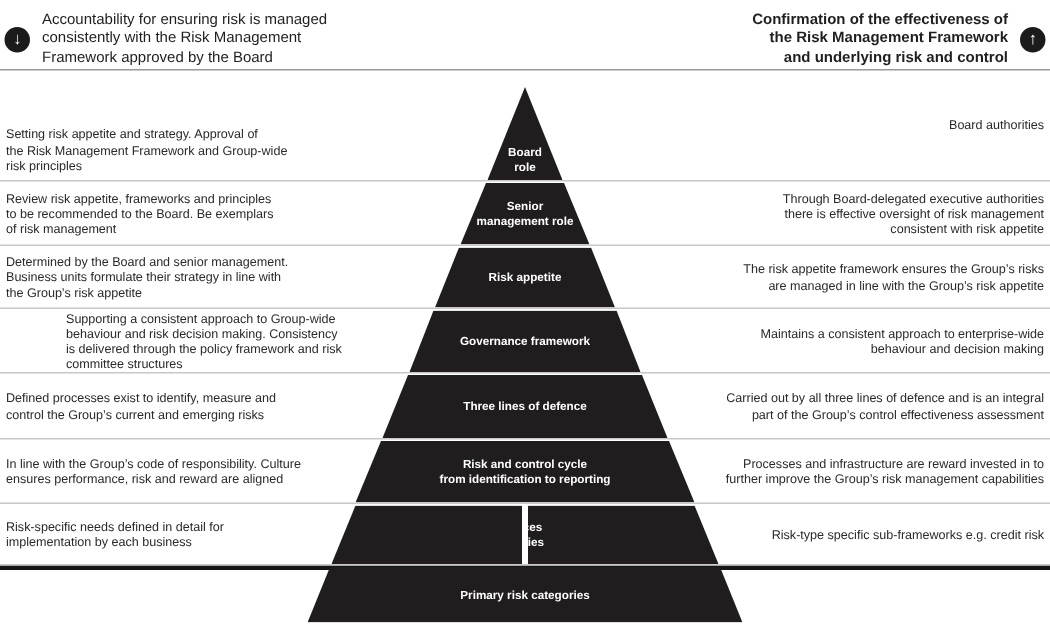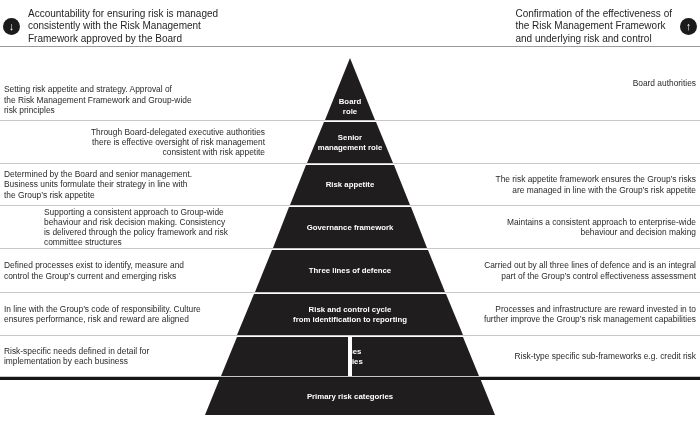--- a/index.html
+++ b/index.html
@@ -30,21 +30,21 @@
     display:flex;align-items:center;justify-content:center;
     font-size:11px;font-weight:bold;line-height:1;
     flex:0 0 auto;
   }
   .header-text{
     font-size:10px;line-height:12.4px;
     color:#1f1f1f;
     white-space:pre-line;
   }
   .header-text.left{text-align:left;}
-  .header-text.right{}
+  .header-text.right{text-align:right;font-weight:bold;}
   
   .rows{
     position:relative;
     border-bottom:3px solid #161616;
   }
   .row{
     box-sizing:border-box;
     display:flex;
     justify-content:space-between;
     align-items:center;
@@ -121,20 +121,23 @@
   </div>
 
   <div class="rows">
     <div class="row">
       <div class="cell left">Setting risk appetite and strategy. Approval of
 the Risk Management Framework and Group-wide
 risk principles</div>
       <div class="cell right">Board authorities</div>
     </div>
     <div class="row">
+      <div class="cell left">Review risk appetite, frameworks and principles
+to be recommended to the Board. Be exemplars
+of risk management</div>
       <div class="cell right">Through Board-delegated executive authorities
 there is effective oversight of risk management
 consistent with risk appetite</div>
     </div>
     <div class="row">
       <div class="cell left">Determined by the Board and senior management.
 Business units formulate their strategy in line with
 the Group’s risk appetite</div>
       <div class="cell right">The risk appetite framework ensures the Group’s risks
 are managed in line with the Group’s risk appetite</div>

